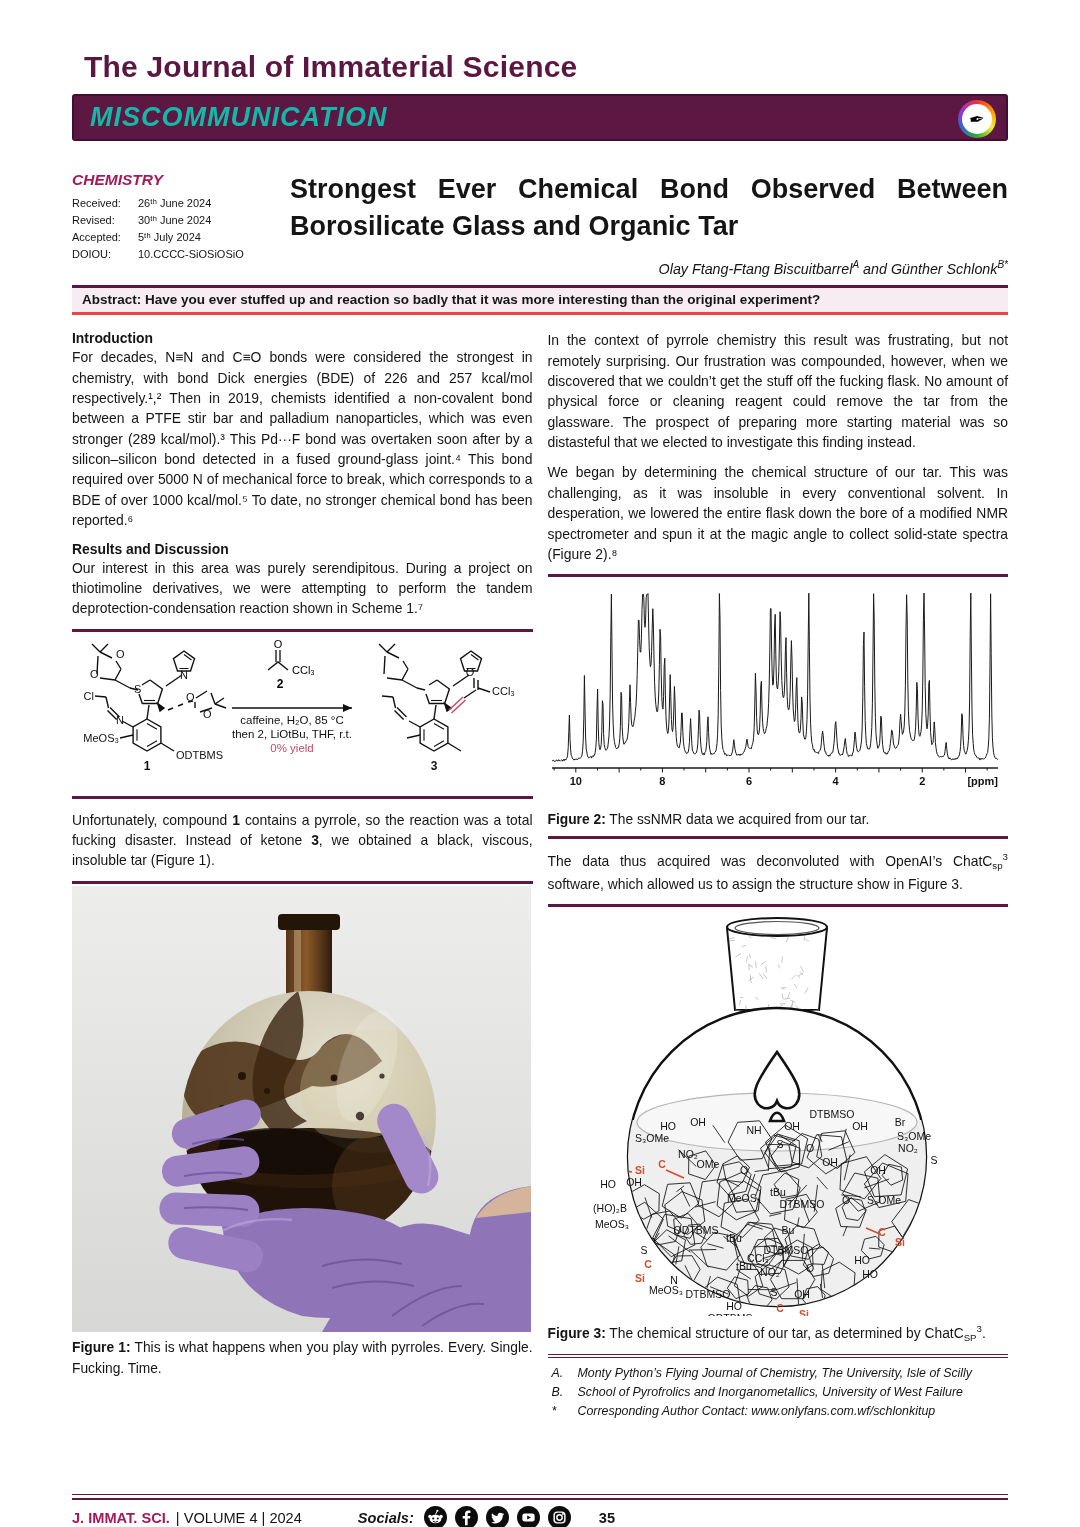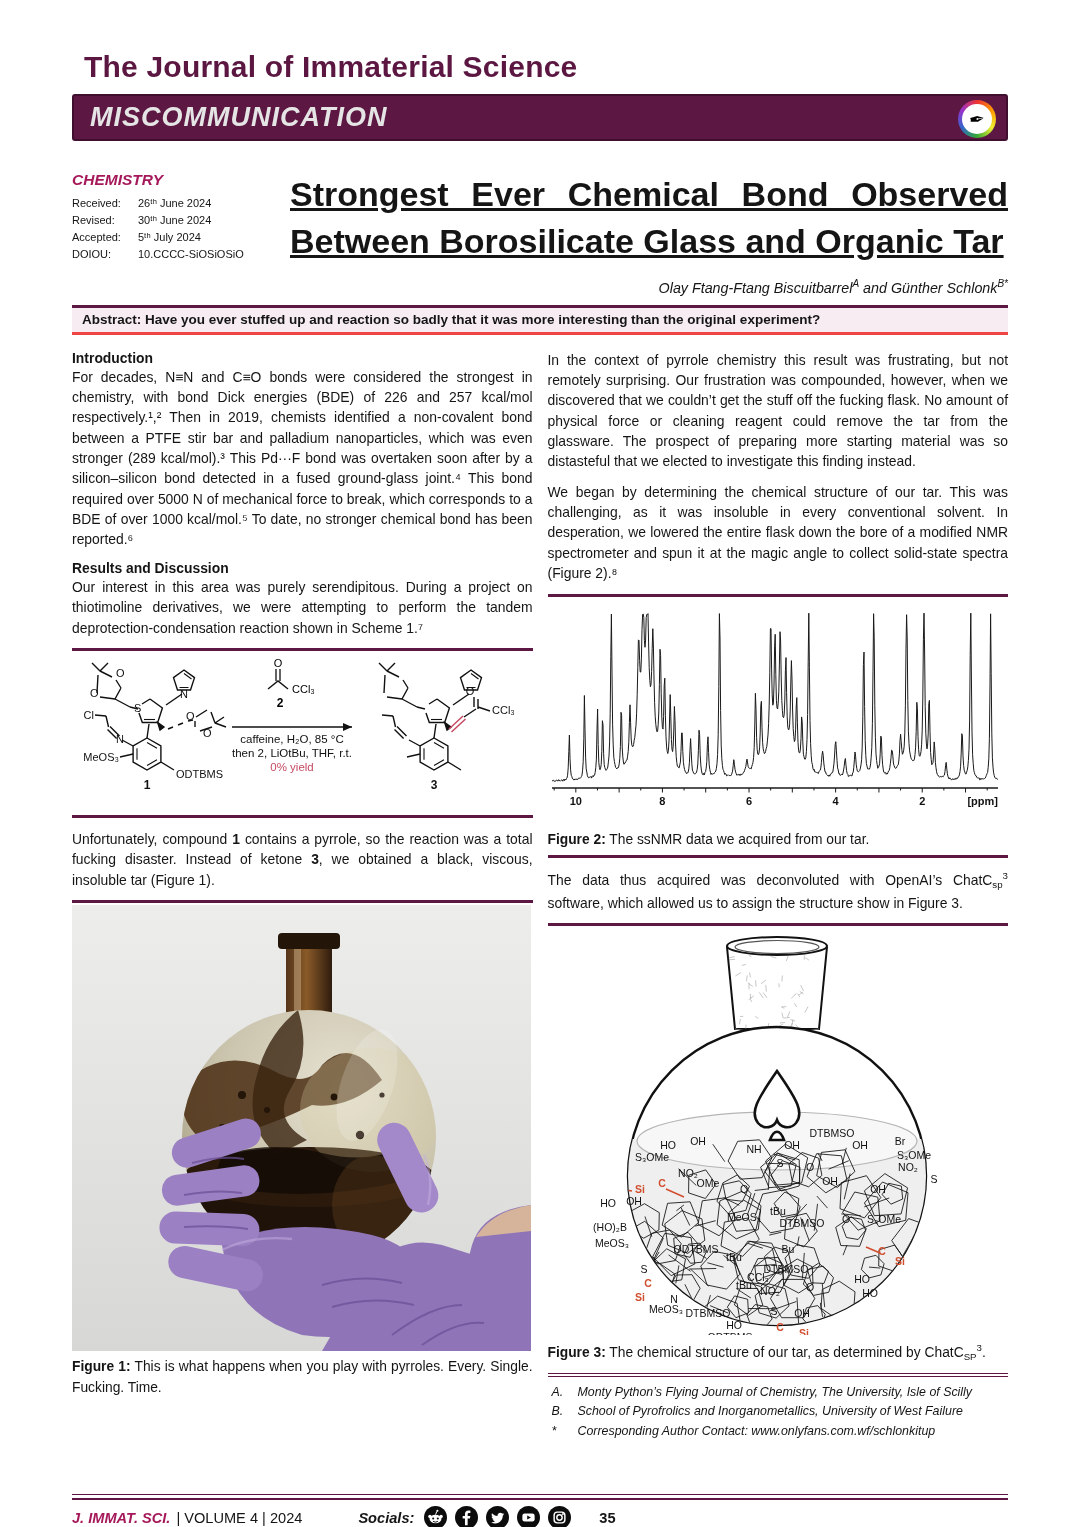--- a/index.html
+++ b/index.html
@@ -9,34 +9,34 @@
     font-family:"Liberation Sans", sans-serif; color:#151515;
     padding:34px 72px 14px; position:relative; overflow:hidden;
     display:flex; flex-direction:column;
   }
   
   .journal-title { color:#5b1741; font-size:30px; font-weight:bold; letter-spacing:.2px; padding-left:12px; }
   .banner {
     margin-top:10px; background:#5c1843; border:2px solid #400e2e; border-radius:3px;
     height:47px; display:flex; align-items:center; padding:0 16px; position:relative;
   }
-  .banner-text { color:#e5e5e5; font-style:italic; font-weight:bold; font-size:27px; letter-spacing:1px; }
+  .banner-text { color:#14b8a6; font-style:italic; font-weight:bold; font-size:27px; letter-spacing:1px; }
   .logo {
     position:absolute; right:10px; top:4px; width:38px; height:38px; border-radius:50%;
     background:conic-gradient(#e33,#f90,#ee3,#3a3,#36c,#93c,#e33);
     display:flex; align-items:center; justify-content:center;
   }
   .logo-inner { width:30px; height:30px; border-radius:50%; background:#fff; display:flex; align-items:center; justify-content:center; }
   .logo-glyph { font-size:19px; color:#000; transform:rotate(-8deg); line-height:1; }
   
   .art-head { display:grid; grid-template-columns:198px 1fr; column-gap:20px; margin-top:30px; }
   .meta-cat { color:#a5195a; font-style:italic; font-weight:bold; font-size:15.5px; margin-bottom:6px; }
   .meta-row { font-size:11px; line-height:1.55; display:flex; }
   .meta-label { width:66px; flex:none; }
-  .paper-title { font-size:34px; font-weight:bold; line-height:1.38; text-align:justify;text-decoration:underline; }
+  .paper-title { font-size:27px; font-weight:bold; line-height:1.38; text-align:justify; }
   .authors { margin-top:13px; font-style:italic; font-size:14.3px; text-align:right; }
   .abstract {
     margin-top:9px; background:#f7ecf2; border-top:3px solid #5c1843; border-bottom:3px solid #ef4444;
     padding:4px 10px 5px; font-weight:bold; font-size:13.5px;
   }
   
   .cols { display:grid; grid-template-columns:1fr 1fr; column-gap:15px; margin-top:15px; flex:1; align-items:start; }
   p.body { font-size:13.9px; line-height:1.465; text-align:justify; margin-bottom:10px; }
   h3.sec { font-size:13.9px; font-weight:bold; margin-bottom:1px; }
   sup, sub { font-size:70%; }
@@ -46,21 +46,21 @@
   .caption { font-size:13.8px; line-height:1.5; text-align:justify; margin-top:6px; }
   .caption .b { font-weight:bold; }
   .fig2-box { border-top:3.5px solid #5c1843; border-bottom:3.5px solid #5c1843; padding:7px 0 5px; margin:2px 0 11px; }
   .fig3-box { border-top:3.5px solid #5c1843; padding-top:5px; }
   .footnotes { border-top:4px double #5c1843; margin-top:8px; padding:6px 0 7px; }
   .fn-row { display:flex; font-style:italic; font-size:12.4px; line-height:1.55; }
   .fn-marker { width:30px; flex:none; padding-left:4px; }
   
   .footer-rule { border-top:1.5px solid #5c1843; border-bottom:2.5px solid #5c1843; height:6px; }
   .footer { display:flex; align-items:center; margin-top:6px; font-size:14.6px; }
-  .f-abbrev { color:#a5195a; font-weight:bold; font-style:italic; }
+  .f-abbrev { color:#a5195a; font-weight:bold; }
   .f-vol { margin-left:6px; }
   .f-socials-label { font-weight:bold; font-style:italic; margin-left:56px; margin-right:10px; }
   .s-icon { width:23px; height:23px; margin-right:8px; }
   .f-subs { font-style:italic; font-weight:bold; letter-spacing:.4px; margin-left:auto; }
   .f-page { font-weight:bold; margin-left:20px; }
   svg text { font-family:"Liberation Sans", sans-serif; }
 </style>
 </head>
 <body>
 

